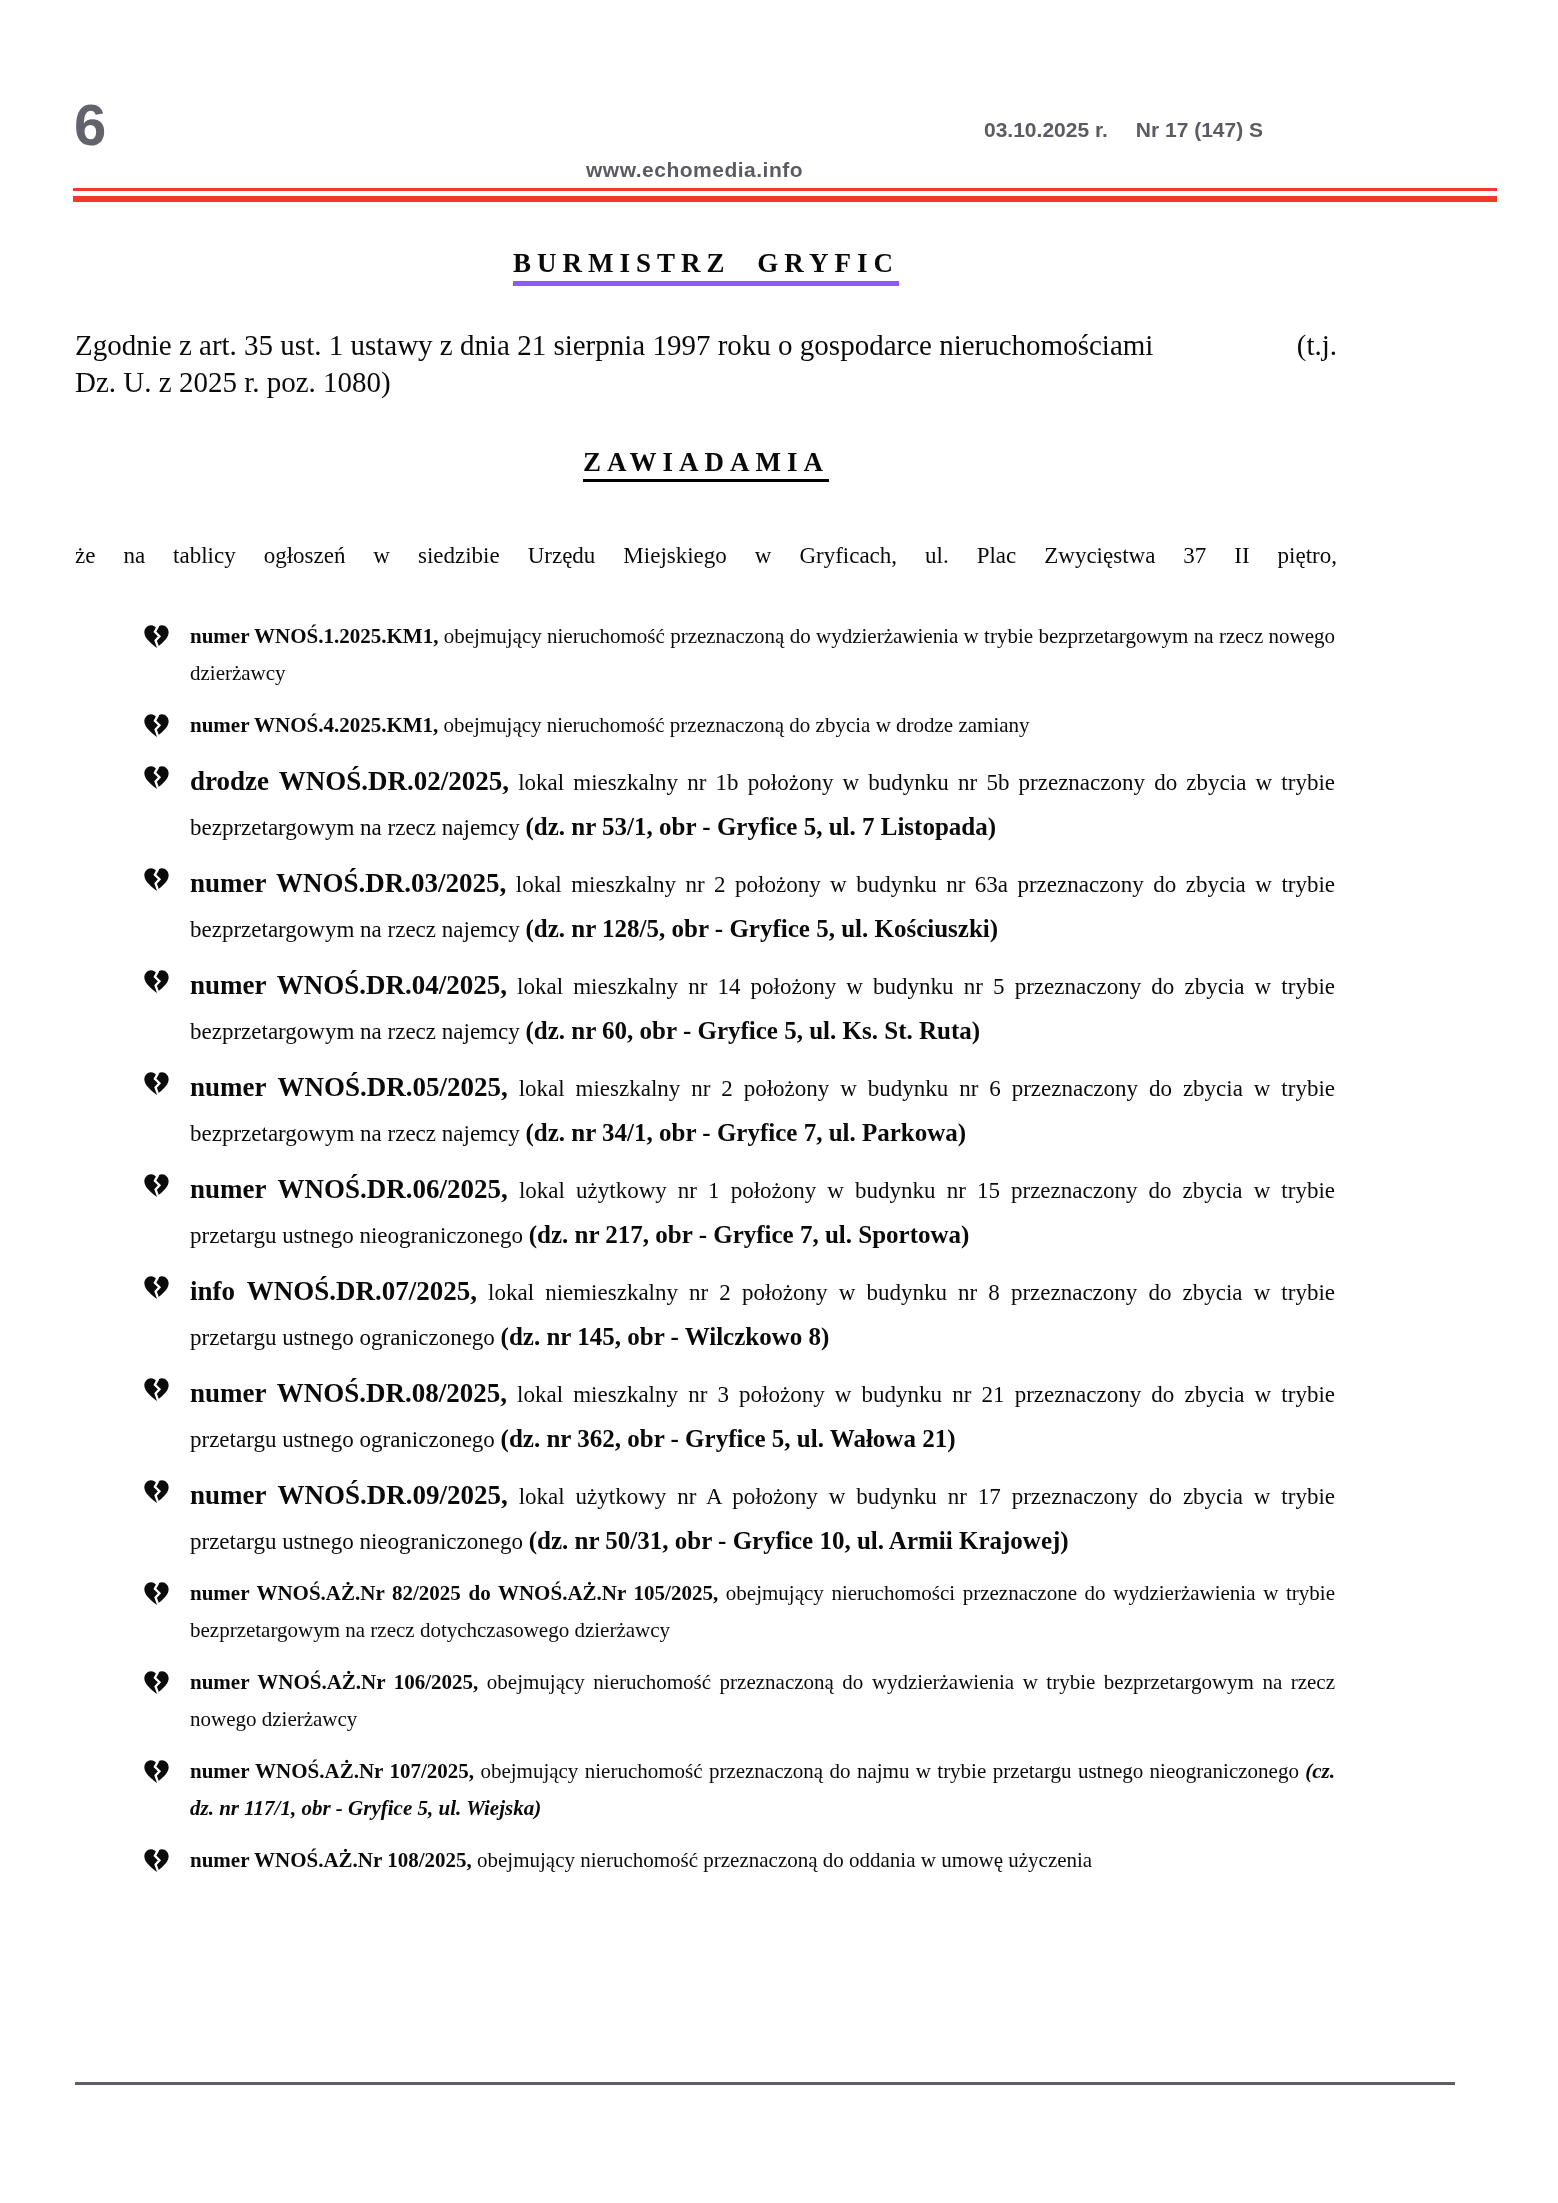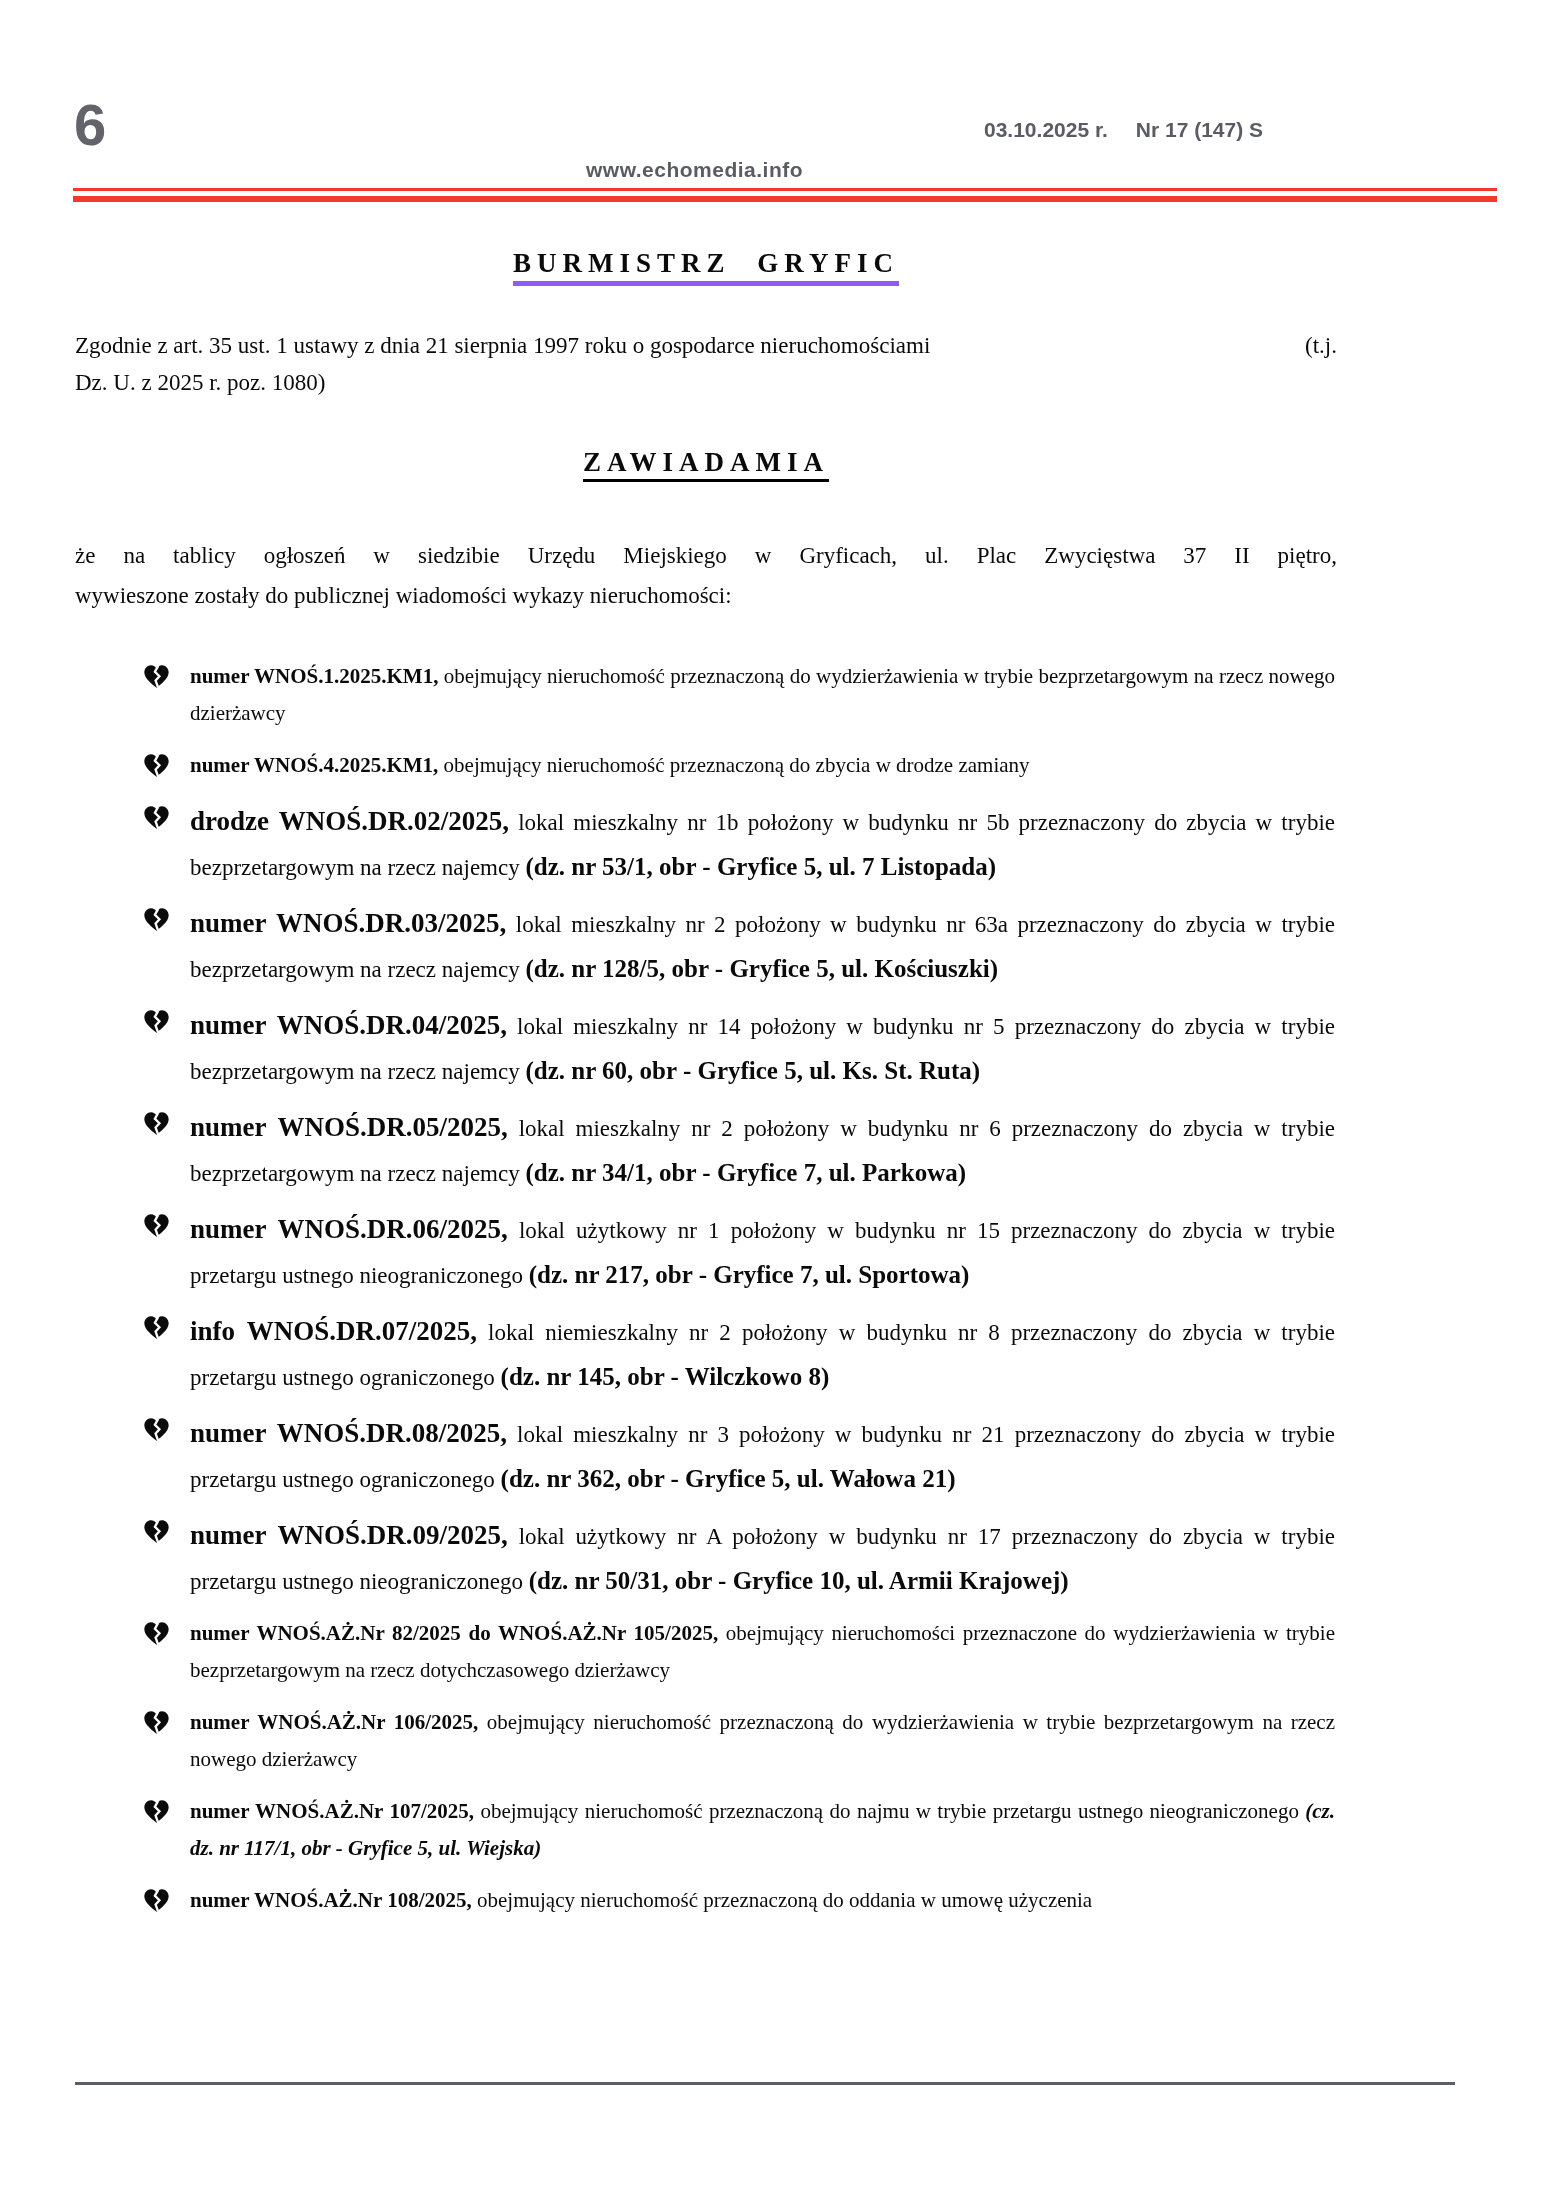--- a/index.html
+++ b/index.html
@@ -15,21 +15,21 @@
   .hdr-right{position:absolute;left:984px;top:118px;font-size:21px;white-space:nowrap;}
   .hdr-right .issue{margin-left:28px;}
   .rule-red{position:absolute;left:73px;width:1424px;}
   .rule-red .thin{height:3px;background:#f2392b;}
   .rule-red .gap{height:5px;}
   .rule-red .thick{height:6px;background:#f2392b;}
   
   .content{position:absolute;left:75px;top:240px;width:1262px;}
   .doc-title{text-align:center;font-weight:bold;font-size:27px;margin:8px 0 0 0;}
   .doc-title span{border-bottom:5px solid #8b5cf6;padding-bottom:3px;letter-spacing:6px;word-spacing:14px;}
-  .intro{margin-top:48px;font-size:23px;line-height:37px;}
+  .intro{margin-top:48px;font-size:29px;line-height:37px;}
   .intro .l1{display:flex;justify-content:space-between;}
   .subtitle{text-align:center;font-weight:bold;font-size:27px;margin-top:46px;}
   .subtitle span{border-bottom:3px solid #000;padding-bottom:2px;letter-spacing:6px;}
   .lead{margin-top:58px;font-size:23px;line-height:40px;}
   .lead .jl{text-align:justify;text-align-last:justify;}
   
   ul.notice{list-style:none;margin:42px 0 0 0;padding:0;}
   ul.notice li{position:relative;padding-left:115px;text-align:justify;width:1145px;box-sizing:content-box;}
   ul.notice li .bullet{position:absolute;left:68px;top:6px;width:27px;height:25px;}
   li.small{font-size:21px;line-height:37px;margin-bottom:15px;}
@@ -78,21 +78,20 @@
     </div>
     <div>Dz. U. z 2025 r. poz. 1080)</div>
   </div>
 
   <h2 class="subtitle">
     <span>ZAWIADAMIA</span>
   </h2>
 
   <div class="lead">
     <div class="jl">że na tablicy ogłoszeń w siedzibie Urzędu Miejskiego w Gryficach, ul. Plac Zwycięstwa 37 II piętro,</div>
-    <div>wywieszone zostały do publicznej wiadomości wykazy nieruchomości:</div>
   </div>
 
   <ul class="notice">
     <li class="small">
       <svg class="bullet">
           <use href="#broken-heart"></use>
         </svg>
       <span class="num">numer WNOŚ.1.2025.KM1,</span>
       <span>obejmujący nieruchomość przeznaczoną do wydzierżawienia w trybie bezprzetargowym na rzecz nowego dzierżawcy</span>
     </li>

